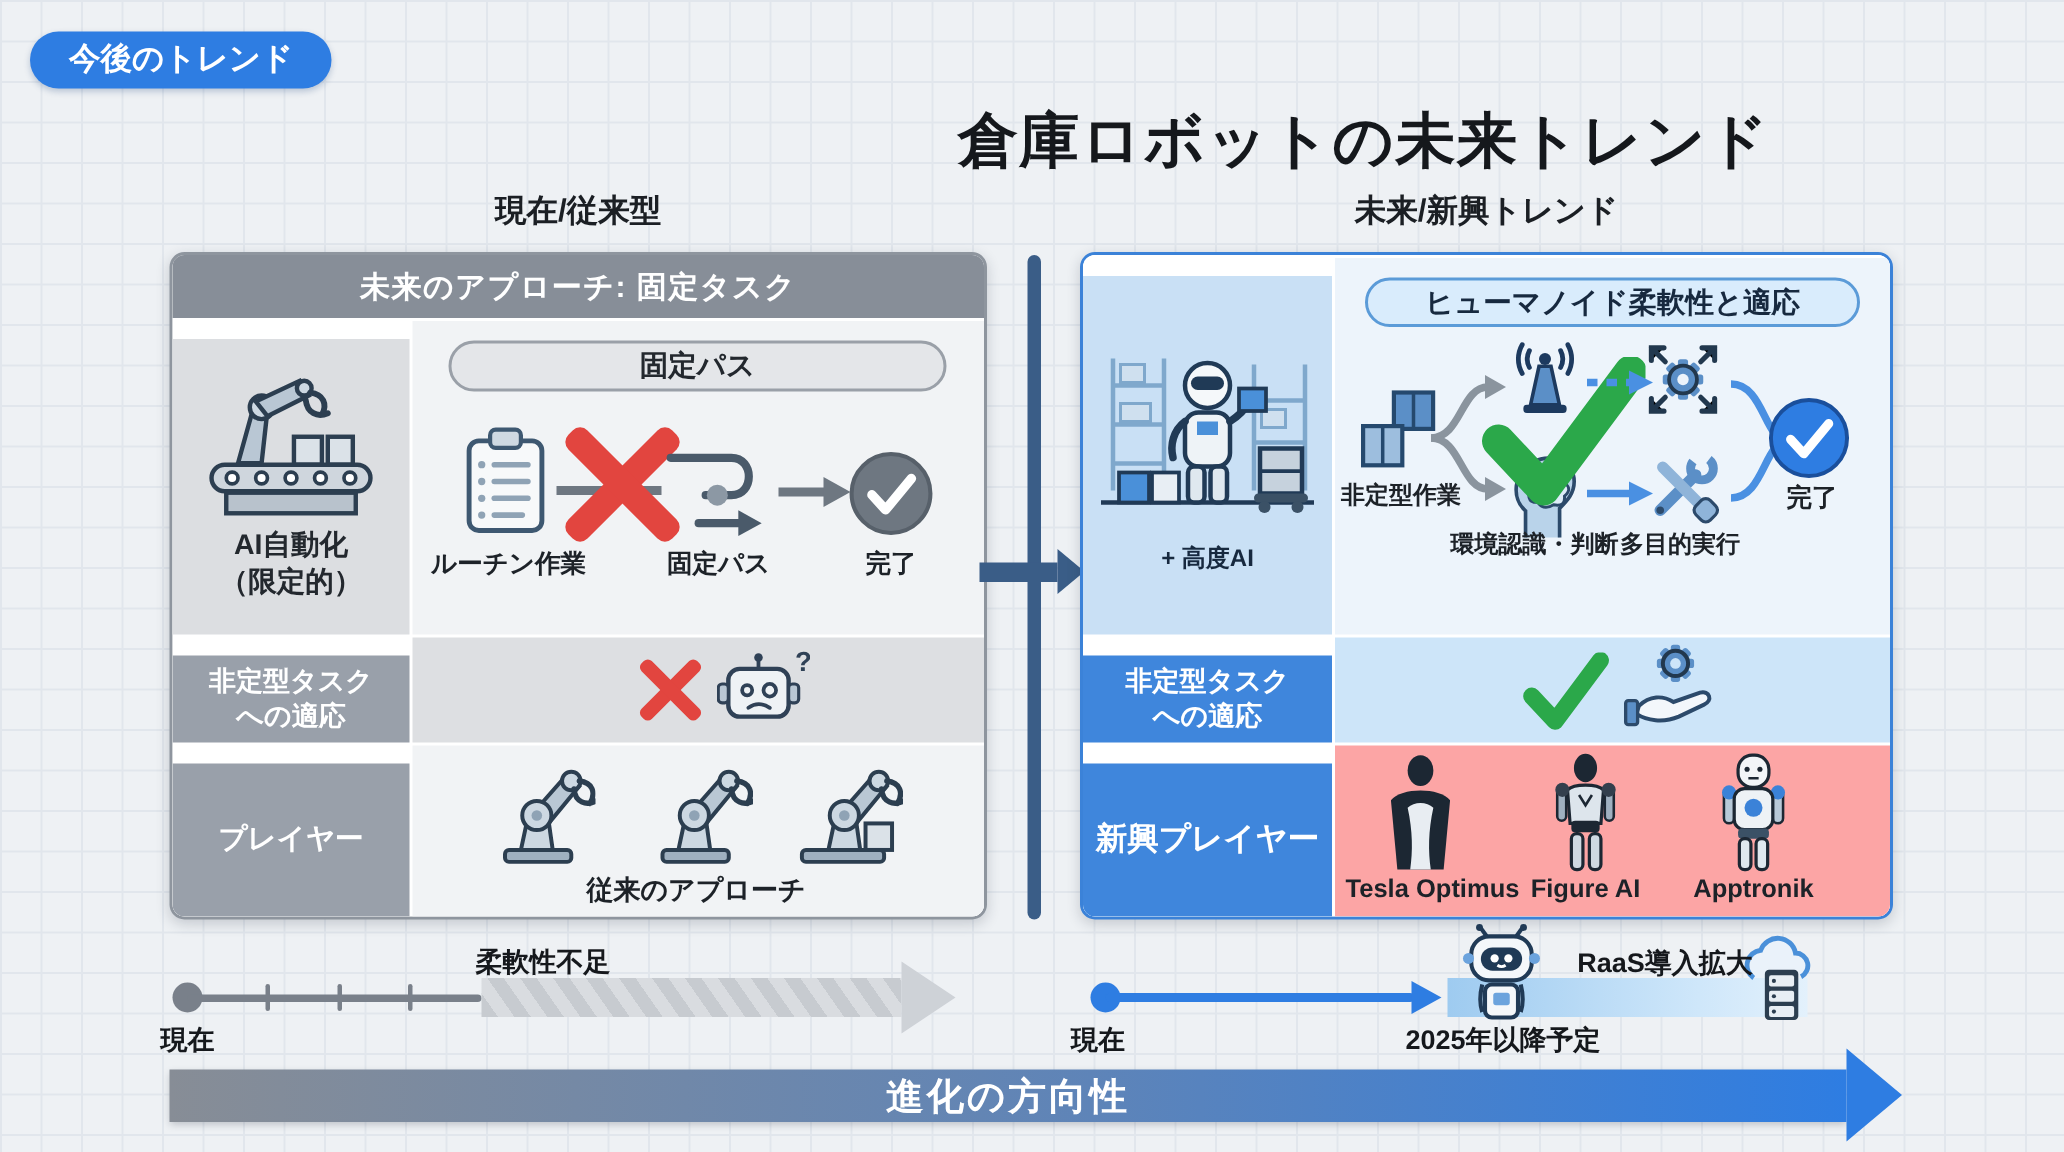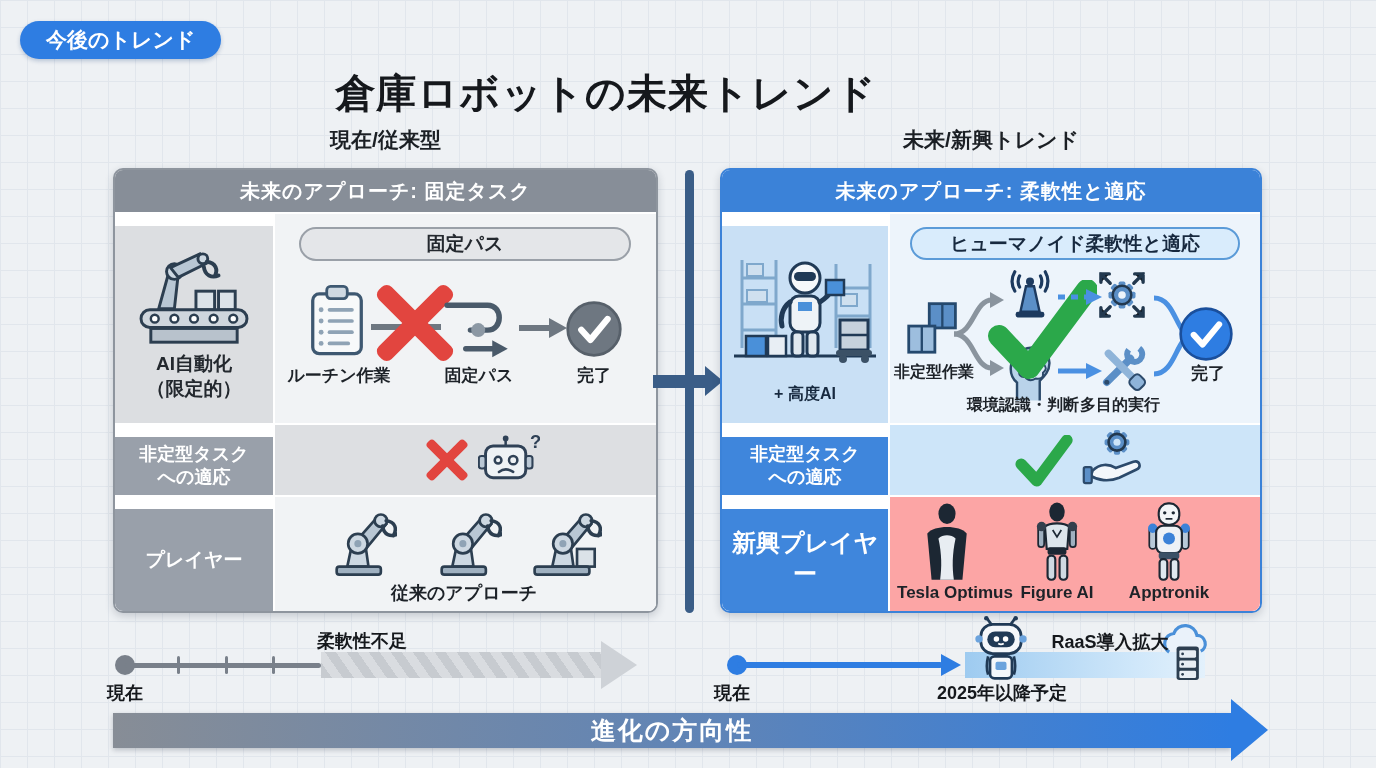--- a/index.html
+++ b/index.html
@@ -18,21 +18,21 @@
     color:#20242a;
   }
   .abs{ position:absolute; }
   .badge{
     left:20px; top:21px; height:38px; padding:0 26px;
     background:#2e7de2; border-radius:19px;
     color:#fff; font-weight:bold; font-size:21px; line-height:38px;
     box-shadow:0 2px 4px rgba(20,60,120,.25);
   }
   .title{
-    left:16px; top:66px; width:1180px; text-align:center;
+    left:0; top:66px; width:1180px; text-align:right;
     font-size:40px; font-weight:bold; color:#15181c; letter-spacing:1px;
   }
   .col-head{ top:126px; font-size:21px; font-weight:bold; text-align:center; color:#1b1f24;}
   .col-head.l{ left:113px; width:545px; }
   .col-head.r{ left:720px; width:542px; }
 
   .panel{
     top:168px; height:445px; border-radius:10px; overflow:hidden;
     display:flex; flex-direction:column;
     box-shadow:0 3px 9px rgba(30,40,60,.20);
@@ -282,21 +282,20 @@
         <div class="flow-label" style="left:89px; top:84px; width:200px; font-size:18px;">従来のアプローチ</div>
       </div>
     </div>
   </div>
 
   <div class="abs divider-bar"></div>
   <div class="abs divider-arrow-body"></div>
   <div class="abs divider-arrow-head"></div>
 
   <div class="abs panel right">
-    <div class="panel-header">未来のアプローチ: 柔軟性と適応</div>
     <div class="panel-grid" style="grid-template-columns:166px 1fr;">
 
       <div class="cell lblcell right-r1lbl">
         <span>
           <svg width="150" height="140" viewBox="0 0 150 140">
             <g stroke="#7fa8cc" stroke-width="3" fill="none">
               <line x1="12" y1="16" x2="12" y2="104"></line>
                 <line x1="46" y1="16" x2="46" y2="104"></line>
               <line x1="12" y1="34" x2="46" y2="34"></line>
                 <line x1="12" y1="60" x2="46" y2="60"></line>
@@ -460,21 +459,21 @@
             </g>
             <circle cx="39.5" cy="16" r="9.5" fill="#5b8fc7" stroke="#22384e" stroke-width="3"></circle>
             <circle cx="39.5" cy="16" r="4" fill="#cde5f9"></circle>
             <path d="M12 48 C20 40 30 40 38 45 L58 38 C65 36 68 44 61 47 L42 56 C30 61 18 59 10 54 Z" fill="#f3f7fb" stroke="#2c4a6b" stroke-width="3"></path>
             <rect x="2" y="44" width="9" height="18" rx="2" fill="#5b8fc7" stroke="#2c4a6b" stroke-width="2.5"></rect>
           </svg>
         </span>
       </div>
 
       <div class="cell lblcell right-lblblue">
-        <div class="lbl-white" style="font-size:24px;font-family:Liberation Mono, monospace;">新興プレイヤー</div>
+        <div class="lbl-white" style="font-size:21px;">新興プレイヤー</div>
       </div>
 
       <div class="cell right-c3">
         <span class="abs" style="left:27px; top:5px;">
           <svg width="60" height="80" viewBox="0 0 70 92">
             <ellipse cx="35" cy="13" rx="10" ry="12" fill="#1c2733"></ellipse>
             <path d="M12 36 C20 26 50 26 58 36 L53 90 H17 Z" fill="#1c2733"></path>
             <path d="M25 42 C29 60 29 76 27 90 H43 C41 76 41 60 45 42 C40 37 30 37 25 42 Z" fill="#e8edf2"></path>
           </svg>
         </span>

